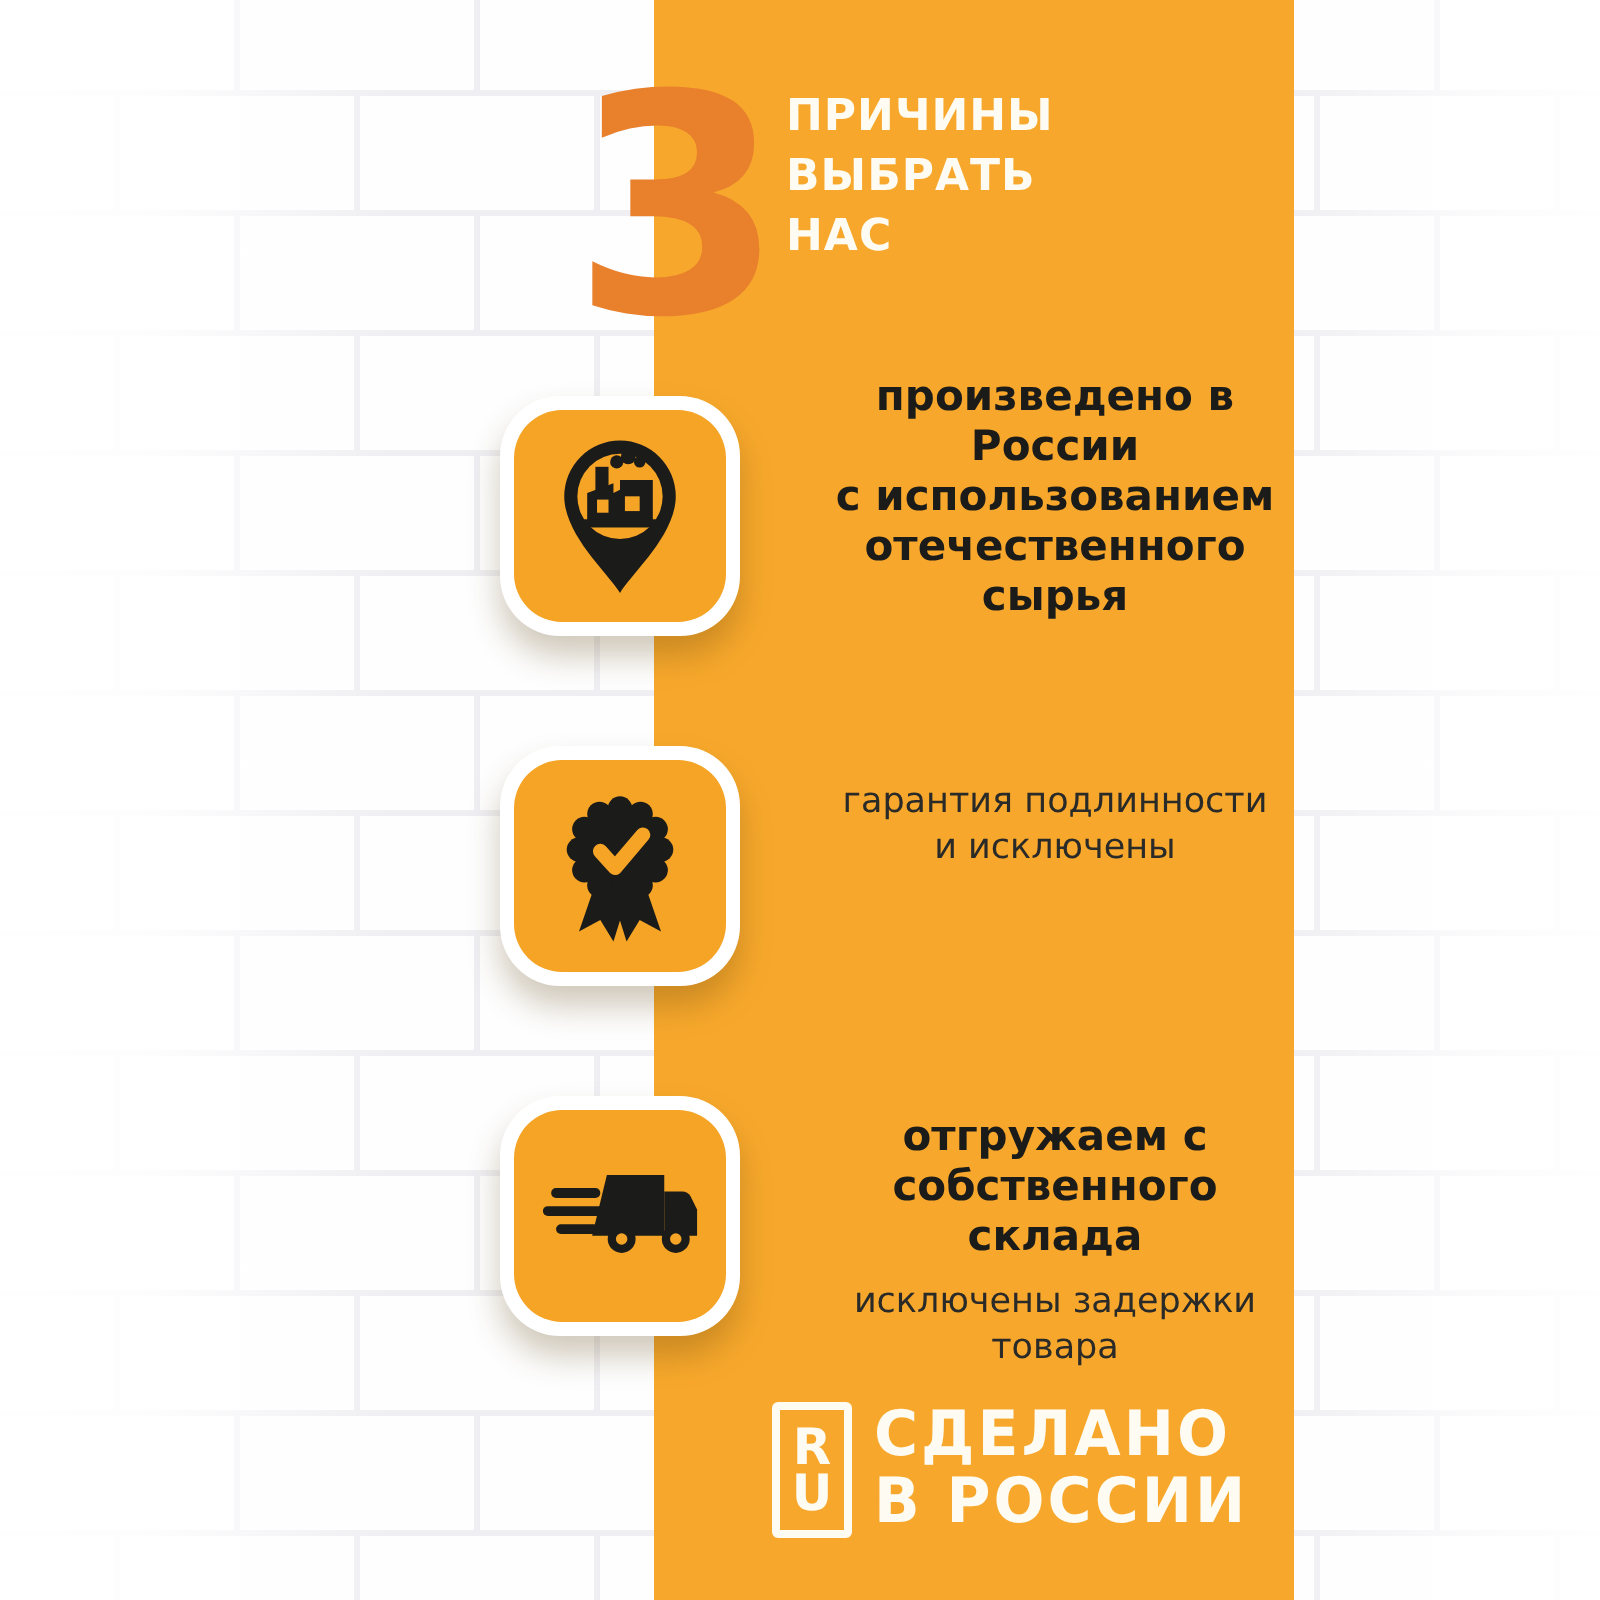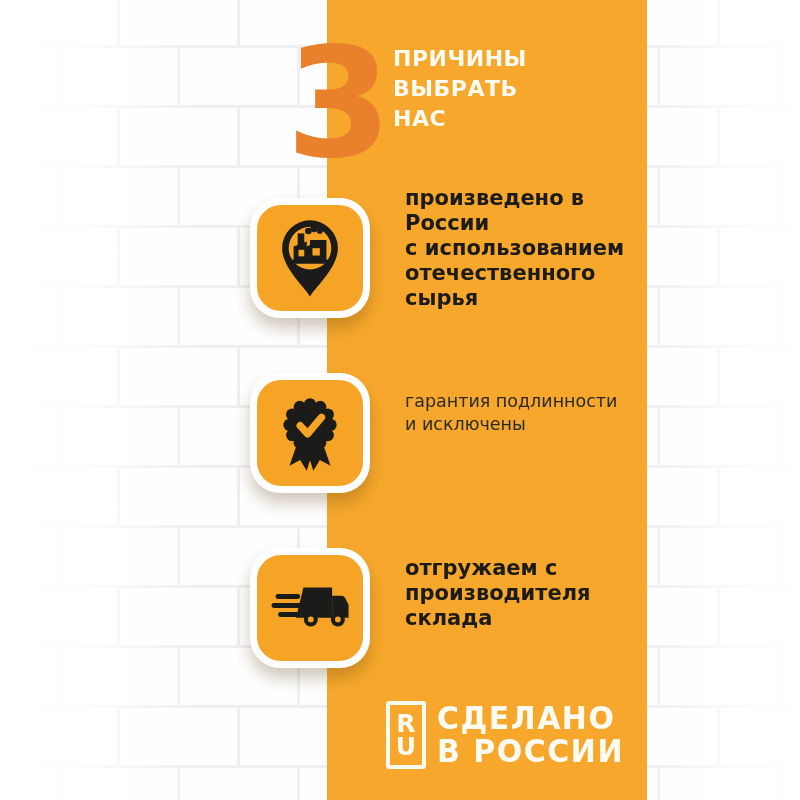--- a/index.html
+++ b/index.html
@@ -59,21 +59,21 @@
   }
   .tile-inner{
     width:106px;height:106px;
     background:var(--tile-orange);
     border-radius:24px;
     display:flex;align-items:center;justify-content:center;
   }
   .tile-1{top:198px;} .tile-2{top:373px;} .tile-3{top:548px;}
   .feature-text{
     position:absolute;z-index:3;
-    left:405px;width:245px;
+    left:405px;width:245px;text-align:center;
   }
   .text-1{top:186px;} .text-2{top:381px;} .text-3{top:556px;}
   .feature-title{
     font-size:21px;line-height:25px;font-weight:bold;
     color:var(--title-dark);
     white-space:pre-line;
   }
   .feature-subtitle{
     margin-top:9px;
     font-size:17.5px;line-height:23px;
@@ -199,21 +199,23 @@
         <circle cx="51" cy="64" r="8.5"></circle>
         <circle cx="84" cy="64" r="8.5"></circle>
       </g>
       <circle class="accent" cx="51" cy="64" r="3.5"></circle>
       <circle class="accent" cx="84" cy="64" r="3.5"></circle>
     </svg>
   </div>
 </div>
 <div class="feature-text text-3">
   <div class="feature-title">отгружаем с
-производителя склада</div>
+собственного склада</div>
+  <div class="feature-subtitle">исключены задержки
+товара</div>
 </div>
 
 <div class="logo">
   <div class="logo-box">
     <span>R</span>
     <span>U</span>
   </div>
   <div class="logo-text">СДЕЛАНО
 В РОССИИ</div>
 </div>

